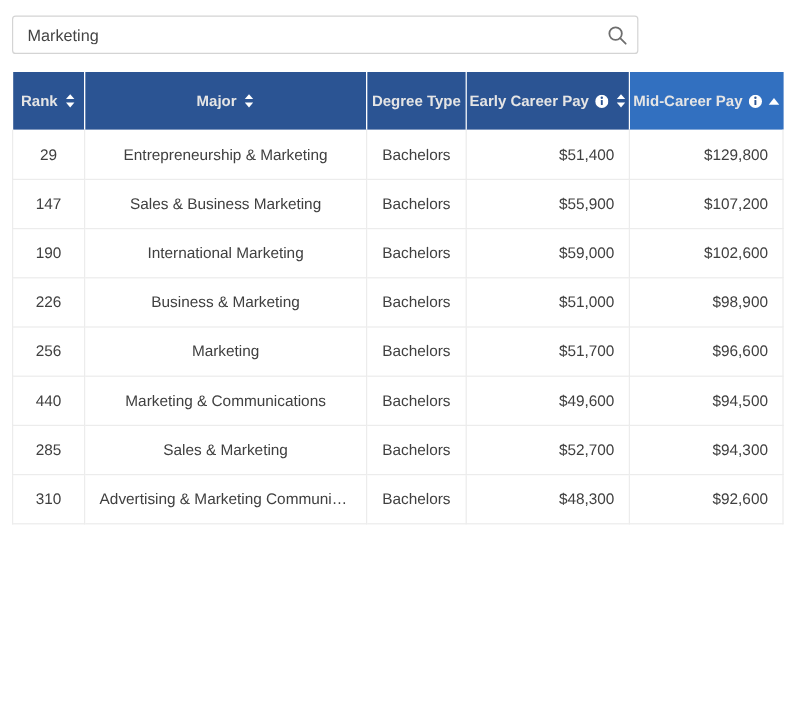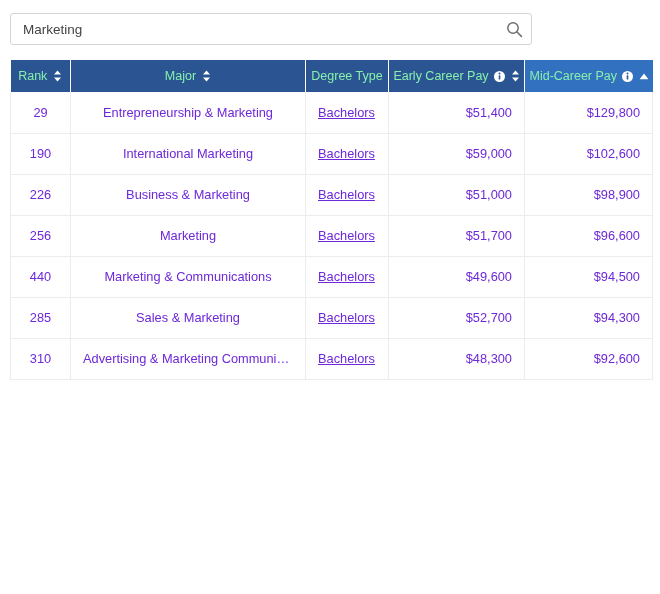--- a/index.html
+++ b/index.html
@@ -69,24 +69,24 @@
   }
   table.data-table {
     width: 642px;
     border-collapse: collapse;
     table-layout: fixed;
     font-size: 12.5px;
   }
 
   thead th {
     background: #2b5493;
-    color: #86efac;
+    color: #e5e5e5;
     font-size: 12.5px;
-    font-weight: normal;
-    height: 32px;
+    font-weight: bold;
+    height: 48px;
     padding: 0 10px;
     box-sizing: border-box;
     border-right: 1px solid #ffffff;
     white-space: nowrap;
     vertical-align: middle;
     cursor: pointer;
   }
   thead th:last-child { border-right: none; }
   thead th.active-sort { background: #3270c0; }
 
@@ -121,34 +121,34 @@
     margin-left: 2px;
   }
   .sort-icon svg { display: block; }
 
   tbody td {
     height: 41px;
     padding: 0 12px;
     box-sizing: border-box;
     border-bottom: 1px solid #ececec;
     border-right: 1px solid #ececec;
-    color: #6d28d9;
+    color: #404040;
     font-size: 12.8px;
     background: #ffffff;
     vertical-align: middle;
     white-space: nowrap;
     overflow: hidden;
     text-overflow: ellipsis;
   }
   tbody tr td:first-child { border-left: 1px solid #ececec; }
   tbody td:last-child { border-right: 1px solid #ececec; }
 
   td.c-rank   { text-align: center; }
   td.c-major  { text-align: center; }
-  td.c-degree { text-align: left; text-decoration: underline; }
+  td.c-degree { text-align: center; }
   td.c-early  { text-align: right; }
   td.c-mid    { text-align: right; }
 
   
   col.w-rank   { width: 60px; }
   col.w-major  { width: 235px; }
   col.w-degree { width: 83px; }
   col.w-early  { width: 136px; }
   col.w-mid    { width: 128px; }
 </style>
@@ -244,20 +244,27 @@
       </thead>
       <tbody id="table-body">
           <tr>
             <td class="c-rank">29</td>
             <td class="c-major">Entrepreneurship &amp; Marketing</td>
             <td class="c-degree">Bachelors</td>
             <td class="c-early">$51,400</td>
             <td class="c-mid">$129,800</td>
           </tr>
           <tr>
+            <td class="c-rank">147</td>
+            <td class="c-major">Sales &amp; Business Marketing</td>
+            <td class="c-degree">Bachelors</td>
+            <td class="c-early">$55,900</td>
+            <td class="c-mid">$107,200</td>
+          </tr>
+          <tr>
             <td class="c-rank">190</td>
             <td class="c-major">International Marketing</td>
             <td class="c-degree">Bachelors</td>
             <td class="c-early">$59,000</td>
             <td class="c-mid">$102,600</td>
           </tr>
           <tr>
             <td class="c-rank">226</td>
             <td class="c-major">Business &amp; Marketing</td>
             <td class="c-degree">Bachelors</td>

